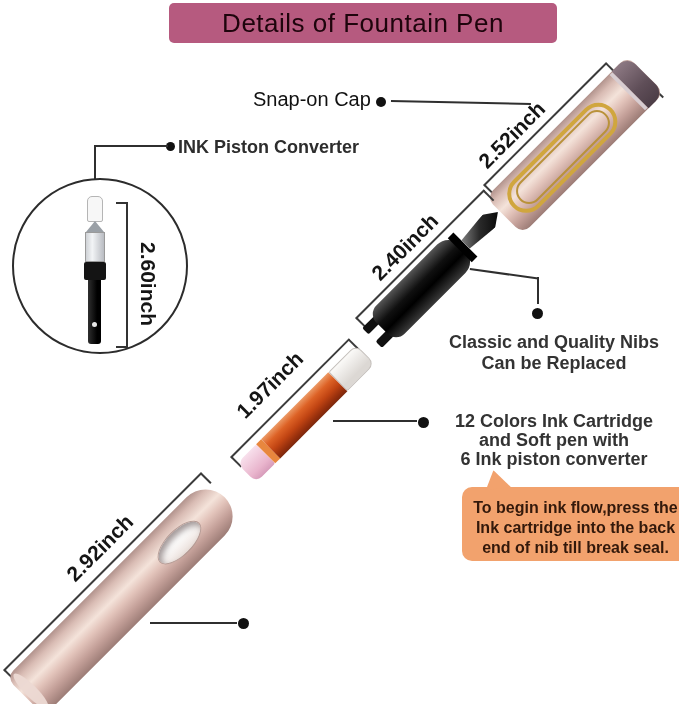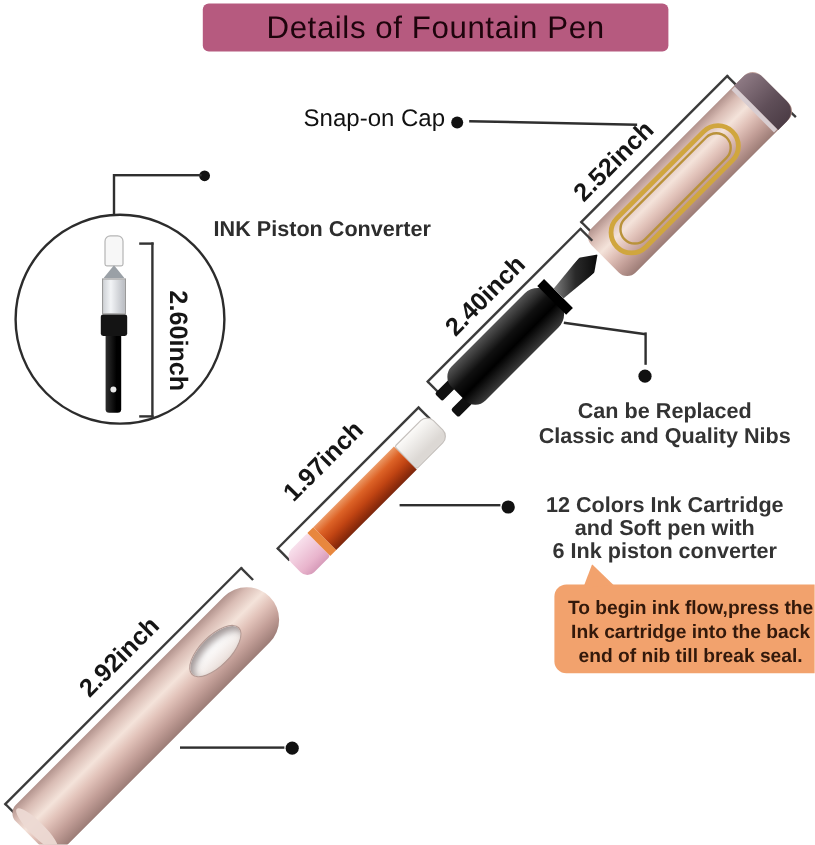--- a/index.html
+++ b/index.html
@@ -118,21 +118,21 @@
 
   <div class="abs part" style="left:475px;top:119px;width:200px;height:52px;">
     <div class="rosegold cap-body"></div>
     <div class="cap-ring"></div>
     <div class="cap-finial"></div>
     <div class="clip-outer"></div>
     <div class="clip-inner"></div>
   </div>
 
   <div class="abs dot" style="left:166px;top:142px;width:9px;height:9px;"></div>
-  <div class="abs callout bold18" style="left:178px;top:137px;margin-top:44px;">INK Piston Converter</div>
+  <div class="abs callout bold18" style="left:178px;top:137px;">INK Piston Converter</div>
   <div class="abs hline" style="left:95px;top:145px;width:73px;"></div>
   <div class="abs vline" style="left:94px;top:145px;height:52px;"></div>
 
   <div class="abs circle"></div>
   <div class="abs converter">
     <div class="conv-cap"></div>
     <div class="conv-cone"></div>
     <div class="conv-barrel"></div>
     <div class="conv-band"></div>
     <div class="conv-rod"></div>
@@ -152,22 +152,22 @@
     <div class="prong" style="bottom:6px;"></div>
     <div class="grip"></div>
     <div class="collar"></div>
     <div class="nib-tip"></div>
   </div>
 
   <div class="abs hline" style="left:470px;top:268px;width:69px;transform:rotate(8deg);transform-origin:0 0;"></div>
   <div class="abs vline" style="left:537px;top:277px;height:27px;"></div>
   <div class="abs dot" style="left:532px;top:308px;width:11px;height:11px;"></div>
   <div class="abs center-block" style="left:445px;top:332px;width:218px;line-height:21px;">
+    <div>Classic and Quality Nibs</div>
     <div>Can be Replaced</div>
-    <div>Classic and Quality Nibs</div>
   </div>
 
   <div class="abs dim" style="left:230px;top:457px;width:168px;">
     <div class="tick start"></div>
     <div class="tick end"></div>
   </div>
   <div class="abs dim-label" style="left:270px;top:385px;">1.97inch</div>
 
   <div class="abs part" style="left:222px;top:400px;width:168px;height:27px;">
     <div class="cart-pink"></div>

